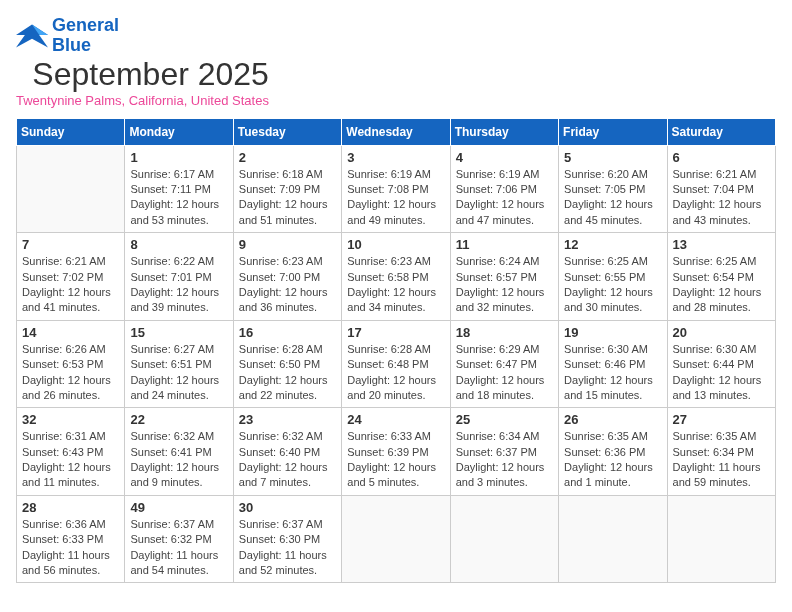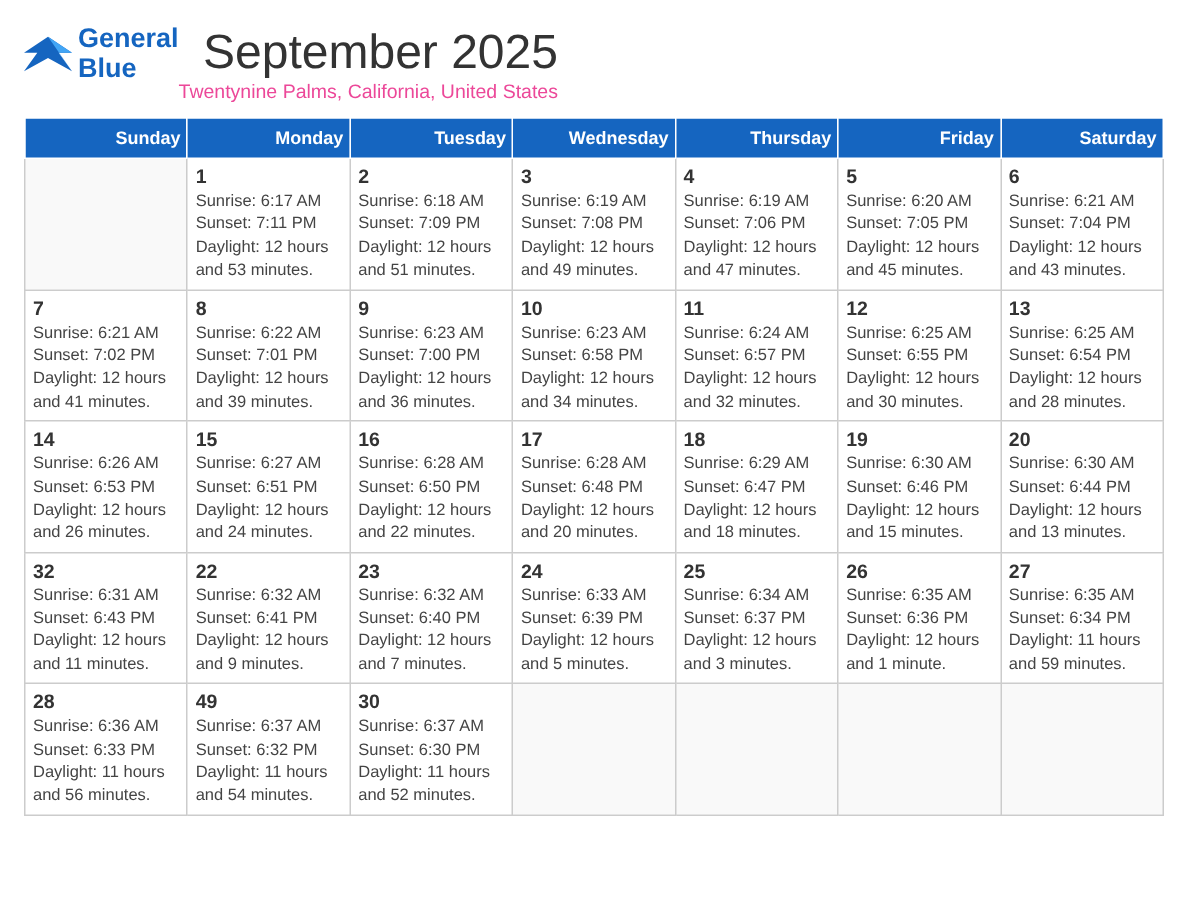--- a/index.html
+++ b/index.html
@@ -7,20 +7,21 @@
       font-family: Arial, sans-serif;
       background: #fff;
       width: 792px;
       min-height: 612px;
       padding: 16px;
     }
     .header {
       display: flex;
       align-items: flex-start;
       margin-bottom: 10px;
+      flex-direction: column;
     }
     .logo {
       display: flex;
       align-items: center;
       gap: 4px;
     }
     .logo-text {
       font-size: 18px;
       font-weight: bold;
       color: #333;
@@ -47,21 +48,21 @@
     }
     table {
       width: 100%;
       border-collapse: collapse;
       font-size: 11px;
     }
     thead tr th {
       background-color: #1565c0;
       color: #fff;
       padding: 6px 4px;
-      text-align: right;
+      text-align: left;
       font-size: 12px;
       font-weight: bold;
       border: 1px solid #fff;
     }
     tbody tr td {
       border: 1px solid #ccc;
       padding: 4px 5px;
       vertical-align: top;
       height: 80px;
       width: 107px;

